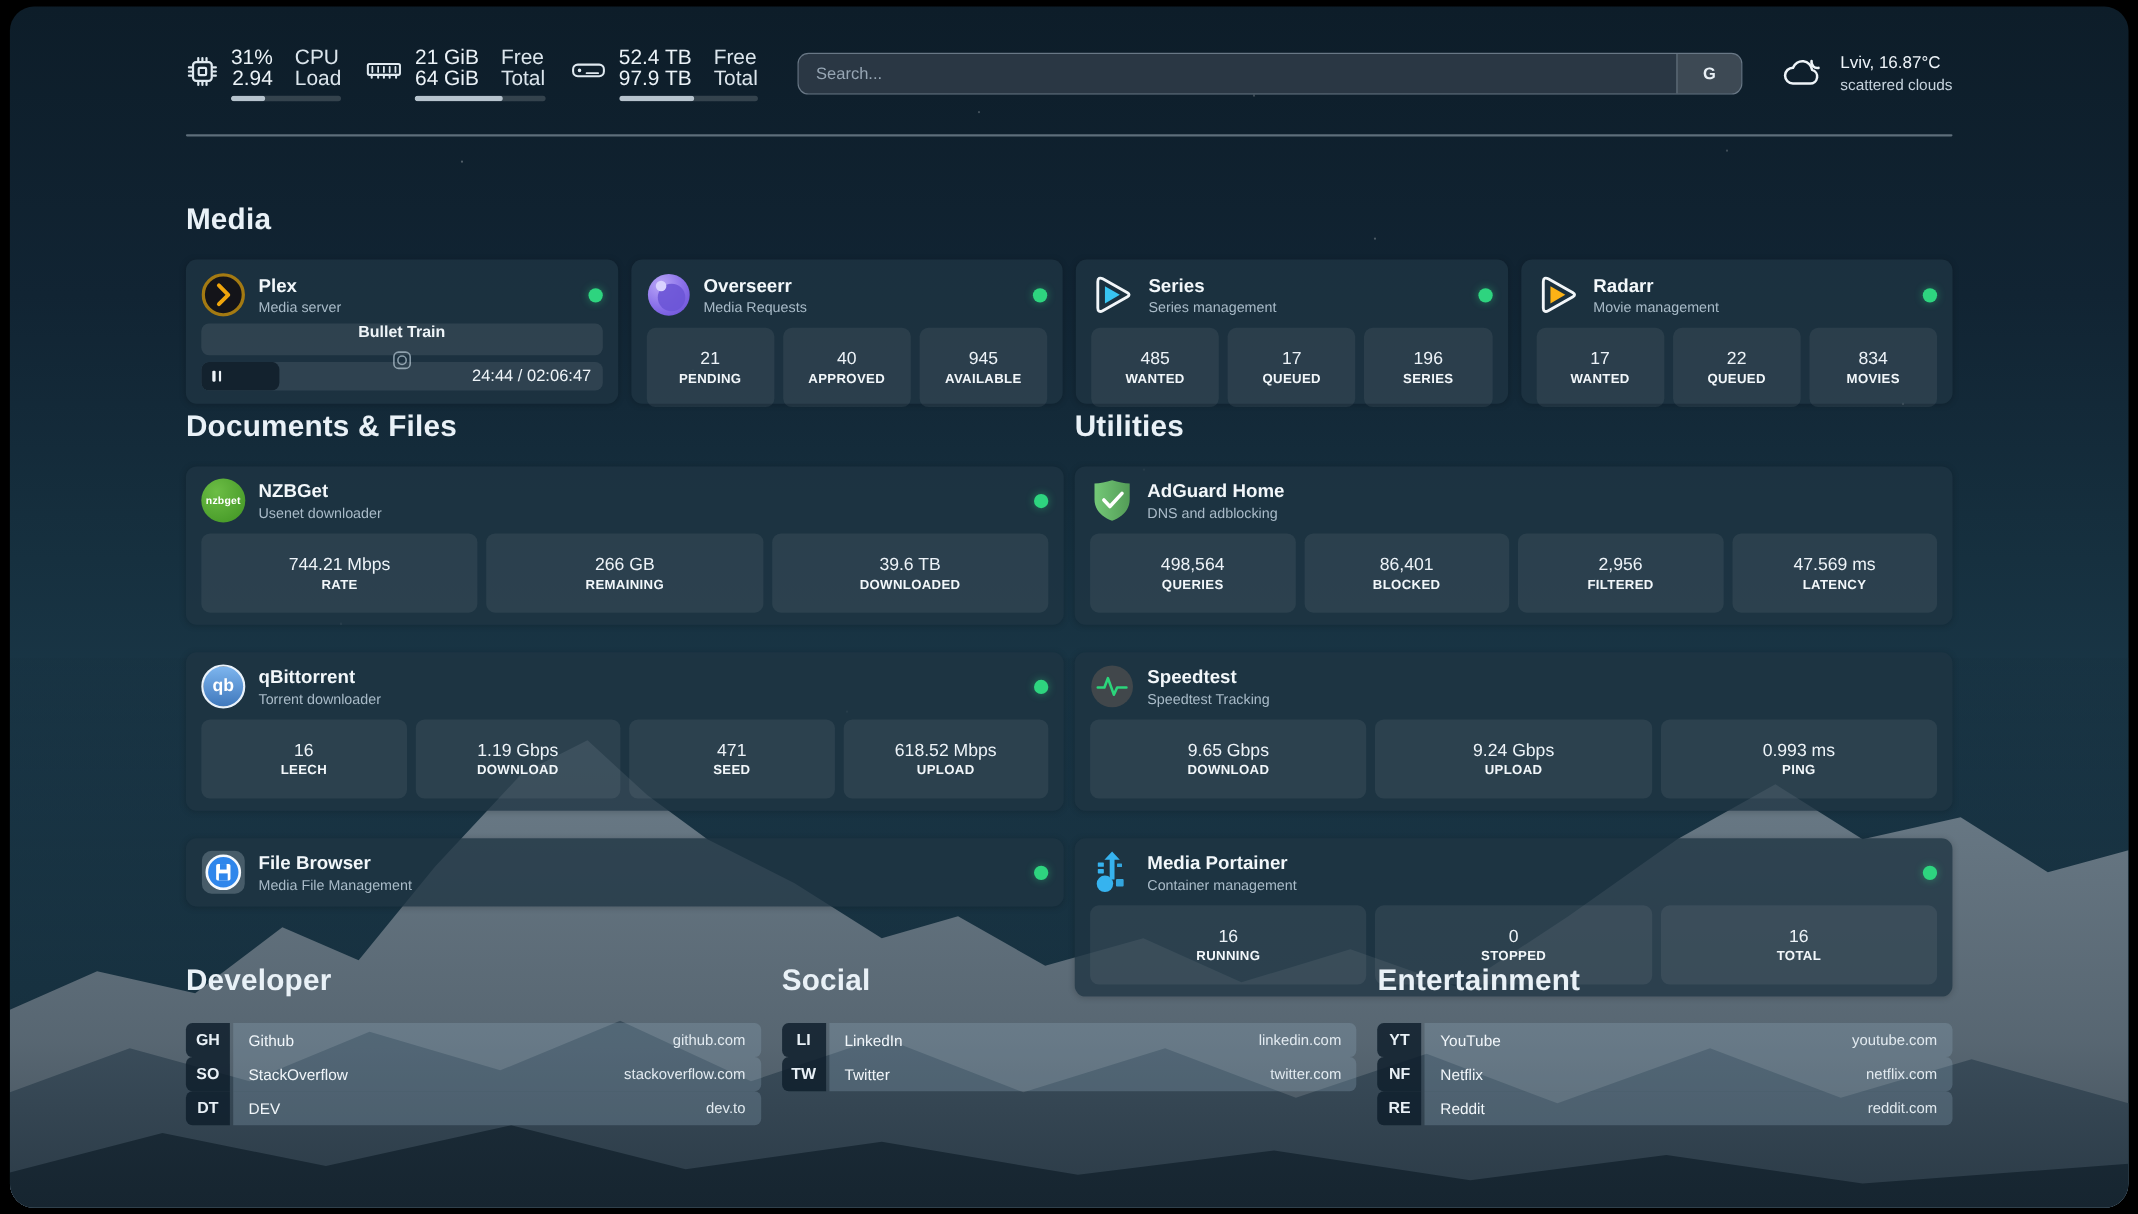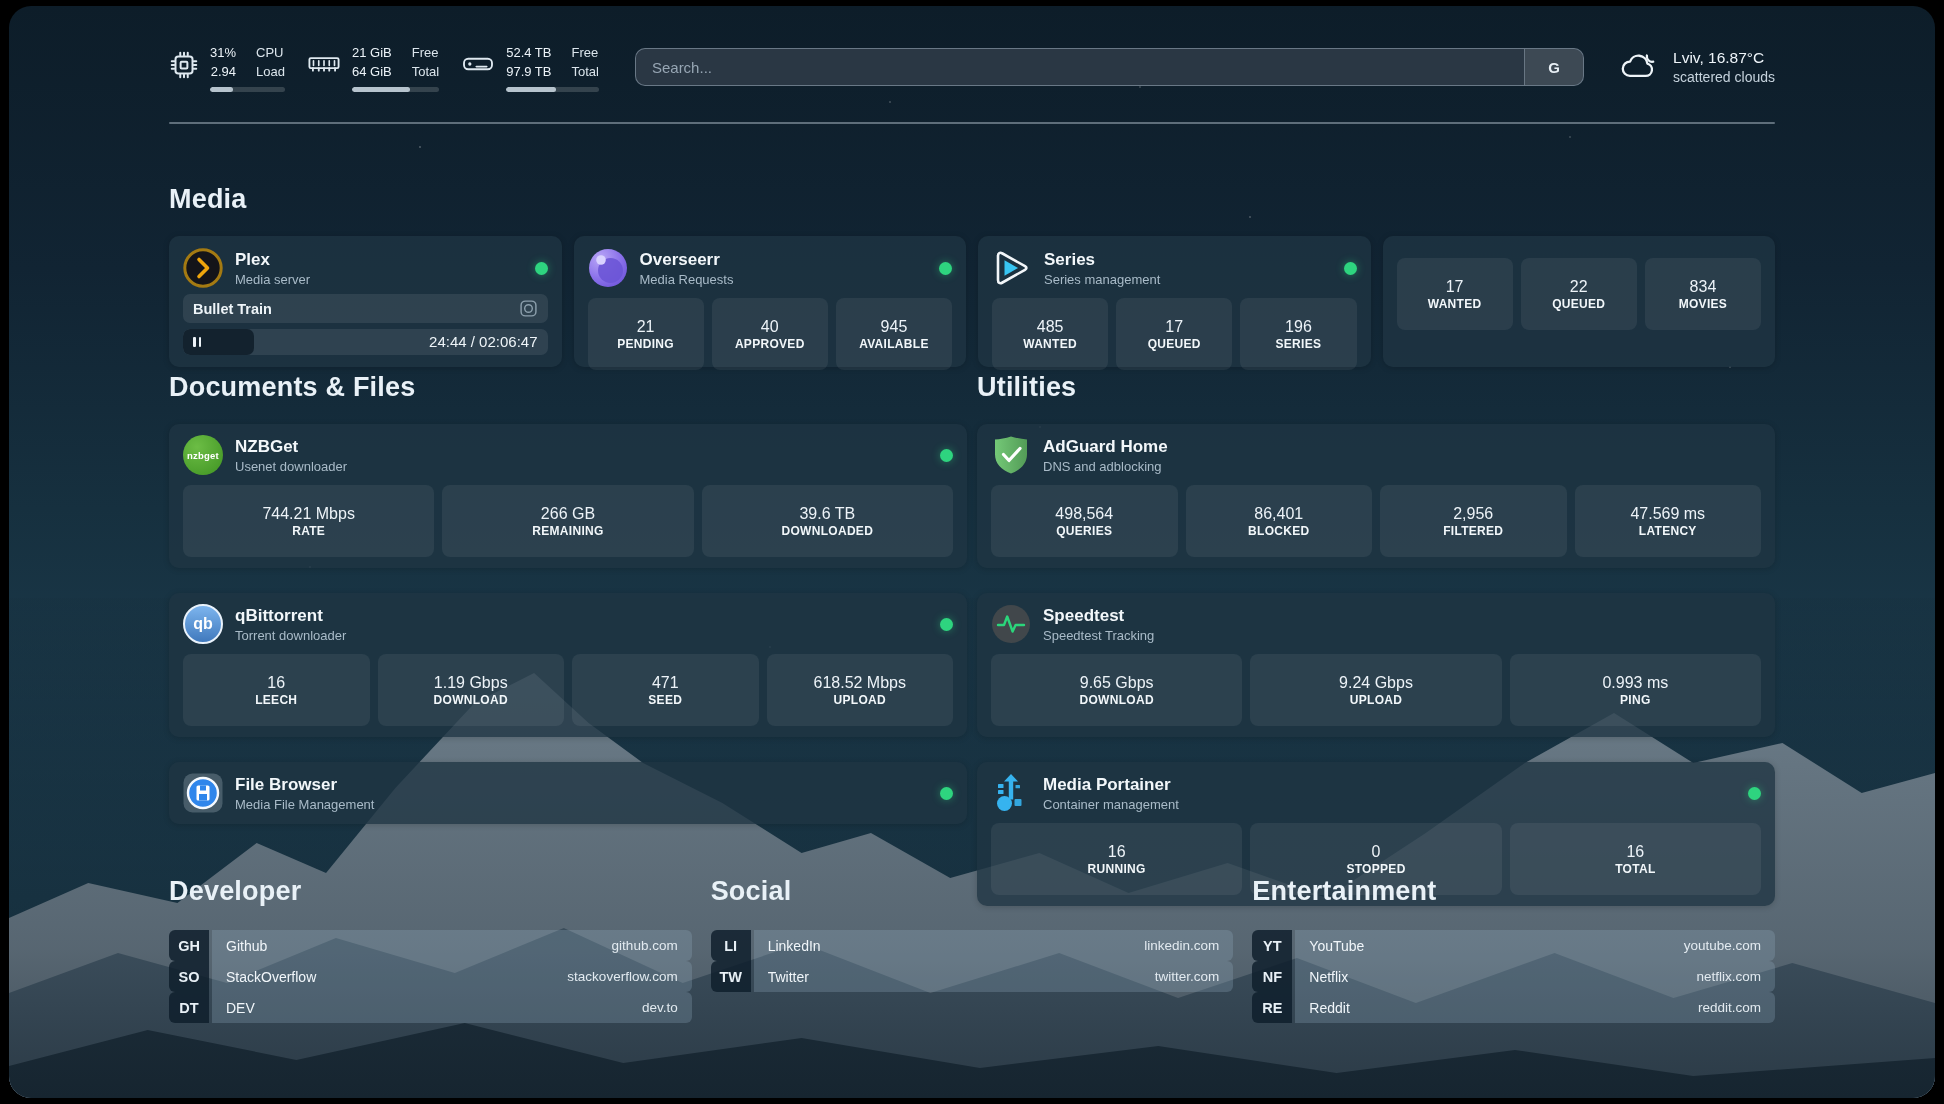--- a/index.html
+++ b/index.html
@@ -22,21 +22,21 @@
     620px 330px 0 0 rgba(255,255,255,.18),1030px 420px 0 0 rgba(255,255,255,.2),
     1440px 520px 0 0 rgba(255,255,255,.18),300px 560px 0 0 rgba(255,255,255,.22),
     760px 640px 0 0 rgba(255,255,255,.2),1720px 360px 0 0 rgba(255,255,255,.22),
     200px 260px 0 0 rgba(255,255,255,.16),1130px 80px 0 0 rgba(255,255,255,.2);}
   
   header{position:absolute;top:30px;left:160px;right:160px;height:62px;display:flex;align-items:center;}
   #hw-stats{display:flex;gap:22px;}
   .hw{display:flex;gap:11px;align-items:flex-start;}
   .hw-icon{margin-top:7px;display:flex;}
   .hw-rows{display:flex;gap:20px;}
-  .hv,.hl{font-size:13px;line-height:19px;}
+  .hv,.hl{font-size:19px;line-height:19px;}
   .hv{color:#ecf3f8;text-align:right;font-weight:500;}
   .hl{color:#dbe5ec;}
   .hw-bar{margin-top:6px;height:5px;border-radius:3px;background:rgba(255,255,255,0.16);overflow:hidden;}
   .hw-fill{display:block;height:100%;background:#b6c3cd;border-radius:3px;}
   .search{flex:1;margin:0 34px 0 36px;height:38px;box-sizing:border-box;
     border:1.5px solid rgba(148,163,178,0.6);border-radius:10px;
     background:rgba(44,58,70,0.92);display:flex;align-items:stretch;overflow:hidden;}
   .search input{flex:1;background:transparent;border:0;outline:0;padding:16px 16px;
     font-size:15px;color:#e6eef4;font-family:inherit;}
   .search input::placeholder{color:#97a6b4;}
@@ -62,21 +62,21 @@
   .svc-name{font-size:17px;font-weight:600;color:#f2f7fa;line-height:22px;}
   .svc-desc{font-size:13px;color:#a9bbc8;line-height:17px;}
   .dot{width:13px;height:13px;border-radius:50%;background:#2ed47f;margin-left:auto;
     box-shadow:0 0 8px rgba(46,212,127,.45);}
   .stats{display:flex;gap:8px;margin-top:10px;}
   .stat{flex:1;background:rgba(255,255,255,0.065);border-radius:8px;text-align:center;padding:19px 2px;}
   .sv{font-size:16px;color:#edf3f8;font-weight:500;line-height:20px;}
   .sl{font-size:12px;font-weight:700;color:#f2f7fa;line-height:14px;letter-spacing:.3px;}
   
   .media-row{height:29px;background:rgba(255,255,255,0.085);border-radius:7px;
-    display:flex;align-items:center;padding:0 10px;gap:8px;}
+    display:flex;align-items:center;padding:0 10px;gap:8px;flex-direction:column;}
   .media-title{font-size:14.5px;font-weight:600;color:#eef4f8;flex:1;}
   .media-type{display:flex;opacity:.85;}
   .progress-row{height:26px;background:rgba(255,255,255,0.085);border-radius:7px;position:relative;overflow:hidden;}
   .elapsed{position:absolute;left:0;top:0;bottom:0;background:rgba(12,26,37,0.78);
     border-radius:7px;display:flex;align-items:center;padding-left:10px;box-sizing:border-box;}
   .pause{display:flex;gap:3px;}
   .pause i{width:2.5px;height:10px;background:#edf3f8;border-radius:1px;display:block;}
   .time{position:absolute;right:10px;top:0;line-height:26px;font-size:15px;font-weight:400;color:#eef4f8;}
   
   #sec-cols{top:366px;display:grid;grid-template-columns:1fr 1fr;gap:0 10px;}
@@ -301,20 +301,33 @@
     <div class="sv">17</div>
     <div class="sl">QUEUED</div>
   </div>
             <div class="stat">
     <div class="sv">196</div>
     <div class="sl">SERIES</div>
   </div>
           </div>
   </div>
         <div class="card svc">
+    <div class="svc-head">
+      <span class="svc-icon">
+              <svg width="40" height="40" viewBox="0 0 40 40">
+                <path d="M10.5 5.5 33 18.2c1.9 1.1 1.9 2.5 0 3.6L10.5 34.5c-2.6 1.5-4.5.6-4.5-2.6V8.1c0-3.2 1.9-4.1 4.5-2.6Z" fill="none" stroke="#f2f6f9" stroke-width="2.6" stroke-linejoin="round"></path>
+                <path d="M12.5 12.2 26 20 12.5 27.8Z" fill="#fcb216"></path>
+              </svg>
+            </span>
+      <div class="svc-meta">
+        <div class="svc-name">Radarr</div>
+        <div class="svc-desc">Movie management</div>
+      </div>
+      <span class="dot"></span>
+    </div>
     <div class="stats">
             <div class="stat">
     <div class="sv">17</div>
     <div class="sl">WANTED</div>
   </div>
             <div class="stat">
     <div class="sv">22</div>
     <div class="sl">QUEUED</div>
   </div>
             <div class="stat">

